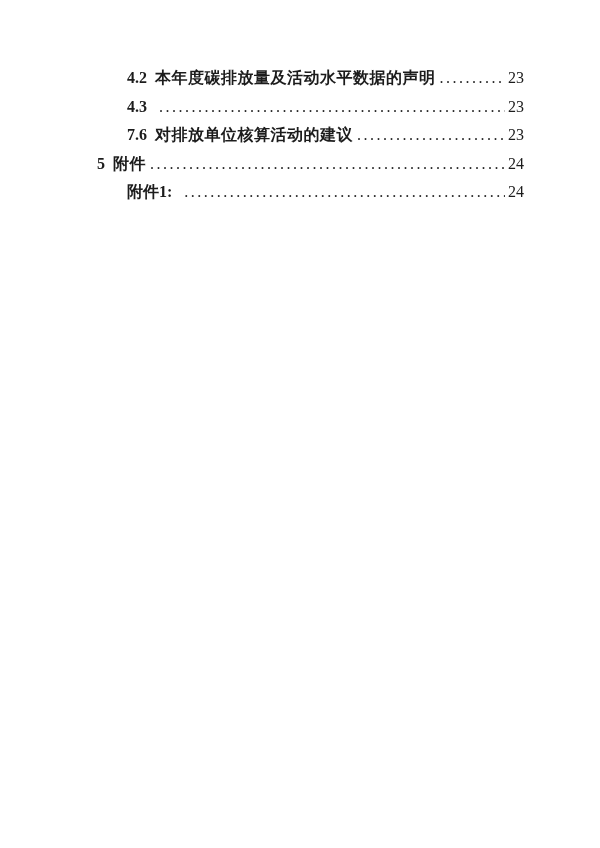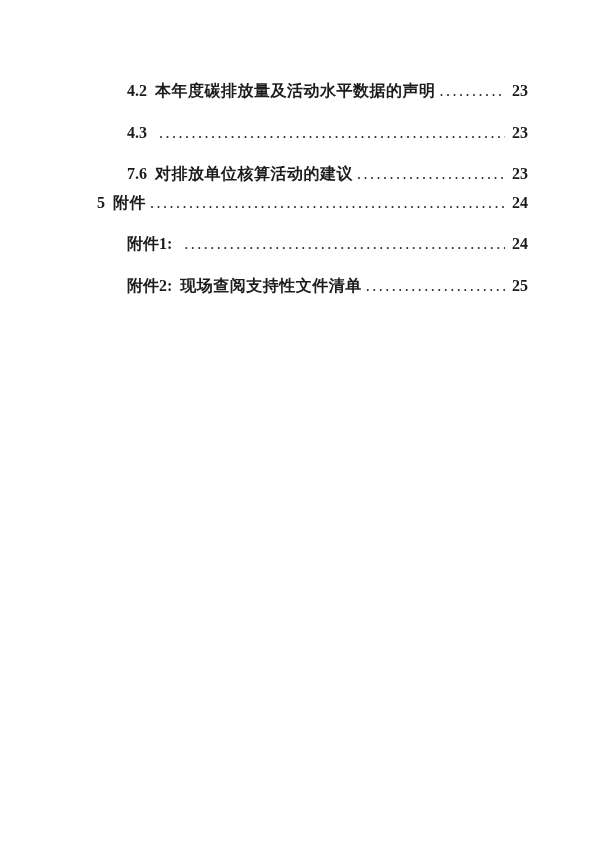--- a/index.html
+++ b/index.html
@@ -20,21 +20,21 @@
   }
   .toc-row {
     display: flex;
     align-items: baseline;
     height: 28.5px;
     line-height: 28.5px;
     font-size: 16px;
     white-space: nowrap;
   }
   .toc-row.lvl1 { margin-left: 97px; }
-  .toc-row.lvl2 { margin-left: 127px; margin-top: 13px; }
+  .toc-row.lvl2 { margin-left: 127px; }
   .num {
     font-weight: bold;
     margin-right: 8px;
     flex: 0 0 auto;
   }
   .label {
     font-weight: bold;
     flex: 0 0 auto;
     letter-spacing: 0.5px;
   }
@@ -44,22 +44,22 @@
     margin: 0 3px 0 4px;
     font-weight: normal;
     letter-spacing: 2.5px;
     color: #2a2a2a;
   }
   .leader::after {
     content: "........................................................................................................................................";
   }
   .pagenum {
     flex: 0 0 auto;
-    font-weight: bold;
-    text-align: right;
+    font-weight: normal;
+    text-align: left;
     min-width: 20px;
   }
 </style>
 </head>
 <body>
 
 <div class="page">
 
   <div class="toc-row lvl2">
     <span class="num">4.2</span>
@@ -87,20 +87,14 @@
     <span class="leader"></span>
     <span class="pagenum">24</span>
   </div>
 
   <div class="toc-row lvl2">
     <span class="num">附件1:</span>
     <span class="leader"></span>
     <span class="pagenum">24</span>
   </div>
 
-  <div class="toc-row lvl2">
-    <span class="num">附件2:</span>
-    <span class="label">现场查阅支持性文件清单</span>
-    <span class="leader"></span>
-    <span class="pagenum">25</span>
-  </div>
 
 </div>
 
 </body></html>

